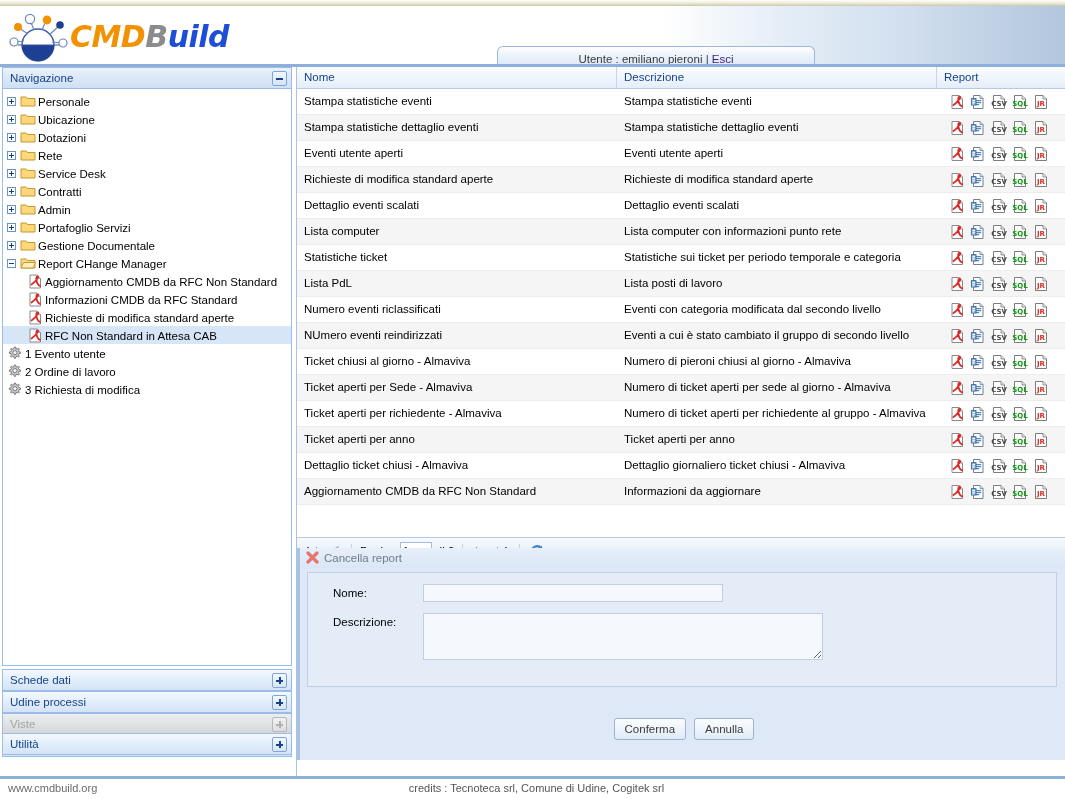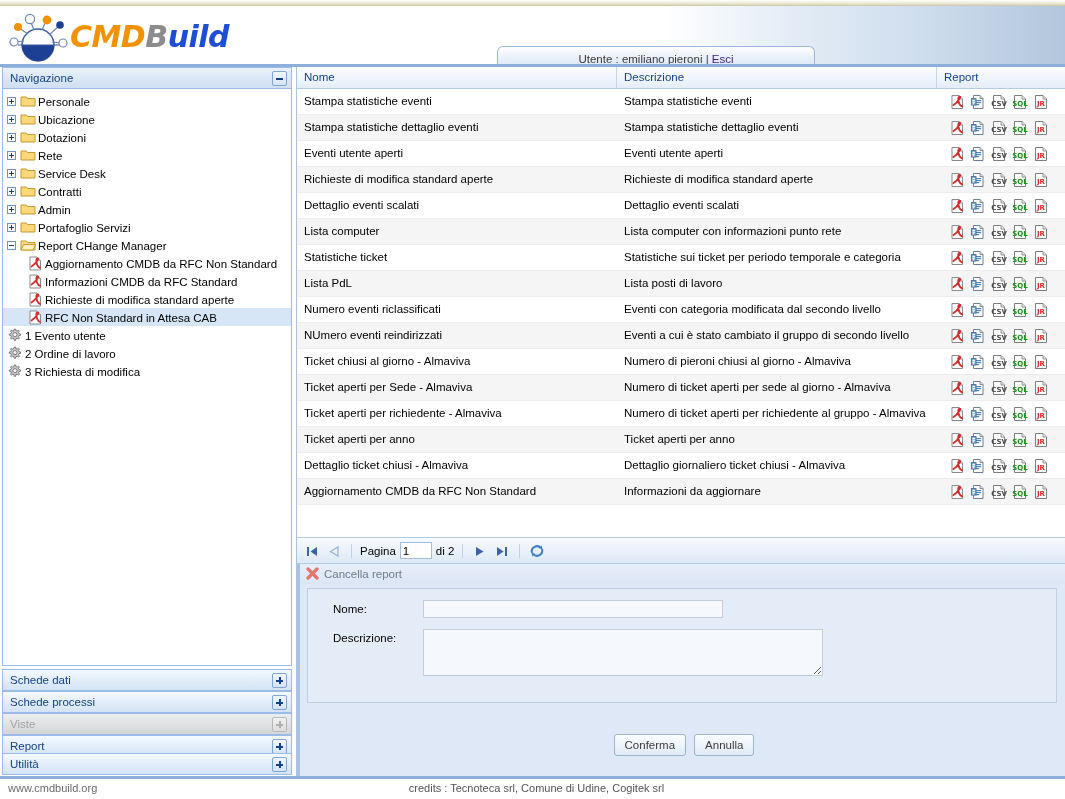--- a/index.html
+++ b/index.html
@@ -178,21 +178,21 @@
   .pg-sep { width: 1px; height: 14px; background: #c1d2e6; margin: 0 4px; }
   .pg-label { font-size: 11.5px; color: #000; }
   .pg-input {
     width: 32px; height: 17px; border: 1px solid #a3bede; background: #fff;
     font-family: "Liberation Sans", sans-serif; font-size: 11.5px;
     padding: 0 2px; color: #000;
   }
 
   
   .formpanel {
-    position: absolute; left: 0; top: 497px; width: 768px; height: 212px;
+    position: absolute; left: 0; top: 481px; width: 768px; height: 212px;
     background: #dfe8f6;
     border-left: 3px solid #a9c2e2;
   }
   .form-title {
     height: 20px; display: flex; align-items: center; gap: 5px;
     padding-left: 6px; font-size: 11.5px; color: #6f7c8c;
     background: linear-gradient(to bottom, #e7eff9, #dbe6f5);
   }
   .form-box {
     position: absolute; left: 7px; top: 24px; width: 750px; height: 115px;
@@ -294,20 +294,23 @@
               </svg></span><span class="tlabel">Service Desk</span></div>
           <div class="tnode"><span class="expander plus"></span><span class="ico"><svg width="16" height="14" viewBox="0 0 16 14">
                 <path d="M1,3 L1,12 L15,12 L15,4.5 L7.5,4.5 L6.3,3 Z" fill="#fcd77b" stroke="#c79a2a" stroke-width="1"></path>
               </svg></span><span class="tlabel">Contratti</span></div>
           <div class="tnode"><span class="expander plus"></span><span class="ico"><svg width="16" height="14" viewBox="0 0 16 14">
                 <path d="M1,3 L1,12 L15,12 L15,4.5 L7.5,4.5 L6.3,3 Z" fill="#fcd77b" stroke="#c79a2a" stroke-width="1"></path>
               </svg></span><span class="tlabel">Admin</span></div>
           <div class="tnode"><span class="expander plus"></span><span class="ico"><svg width="16" height="14" viewBox="0 0 16 14">
                 <path d="M1,3 L1,12 L15,12 L15,4.5 L7.5,4.5 L6.3,3 Z" fill="#fcd77b" stroke="#c79a2a" stroke-width="1"></path>
               </svg></span><span class="tlabel">Portafoglio Servizi</span></div>
+          <div class="tnode"><span class="expander plus"></span><span class="ico"><svg width="16" height="14" viewBox="0 0 16 14">
+                <path d="M1,3 L1,12 L15,12 L15,4.5 L7.5,4.5 L6.3,3 Z" fill="#fcd77b" stroke="#c79a2a" stroke-width="1"></path>
+              </svg></span><span class="tlabel">Gestione Documentale</span></div>
           <div class="tnode"><span class="expander"></span><span class="ico"><svg width="16" height="14" viewBox="0 0 16 14">
                 <path d="M1,3 L1,12 L15,12 L15,4.5 L7.5,4.5 L6.3,3 Z" fill="#f6d98a" stroke="#c79a2a" stroke-width="1"></path>
                 <path d="M1,12 L3.6,6.5 L15.6,6.5 L13,12 Z" fill="#ffeec0" stroke="#c79a2a" stroke-width="1"></path>
               </svg></span><span class="tlabel">Report CHange Manager</span></div>
           <div class="tnode depth1"><span class="ico"><svg width="16" height="15" viewBox="0 0 16 15">
                 <path d="M3,1 L10,1 L13.5,4.4 L13.5,14 L3,14 Z" fill="#ffffff" stroke="#8a8a8a" stroke-width="1"></path>
                 <path d="M10,1 L10,4.4 L13.5,4.4" fill="#e4e4e4" stroke="#8a8a8a" stroke-width="0.8"></path>
                 <path d="M4.5,10.5 C7,9 9.5,6 11,3.5 C12,2 9.5,1.8 9.3,4 C9.1,7 10.6,11.5 13,11.8" fill="none" stroke="#d92b27" stroke-width="1.8" stroke-linecap="round"></path>
               </svg></span><span class="tlabel">Aggiornamento CMDB da RFC Non Standard</span></div>
           <div class="tnode depth1"><span class="ico"><svg width="16" height="15" viewBox="0 0 16 15">
@@ -338,32 +341,32 @@
                 <circle cx="7.95" cy="6.65" r="2.1" fill="#f2f3f4" stroke="#6f7274" stroke-width="0.9"></circle>
               </svg></span><span class="tlabel">3 Richiesta di modifica</span></div>
         </div>
     </div>
 
     <div class="acc" style="top:602px;">
       <span>Schede dati</span>
       <span class="acc-plus"></span>
     </div>
     <div class="acc" style="top:624px;">
-      <span>Schede processi</span>
+      <span>Udine processi</span>
       <span class="acc-plus"></span>
     </div>
     <div class="acc disabled" style="top:646px;">
       <span>Viste</span>
       <span class="acc-plus"></span>
     </div>
     <div class="acc" style="top:668px;">
       <span>Report</span>
       <span class="acc-plus"></span>
     </div>
-    <div class="acc" style="top:686px;">
+    <div class="acc" style="top:666px;">
       <span>Utilità</span>
       <span class="acc-plus"></span>
     </div>
   </div>
 
   <div class="right-panel">
 
     <div class="grid">
       <div class="grid-head">
         <div class="gh-cell col-nome">Nome</div>

